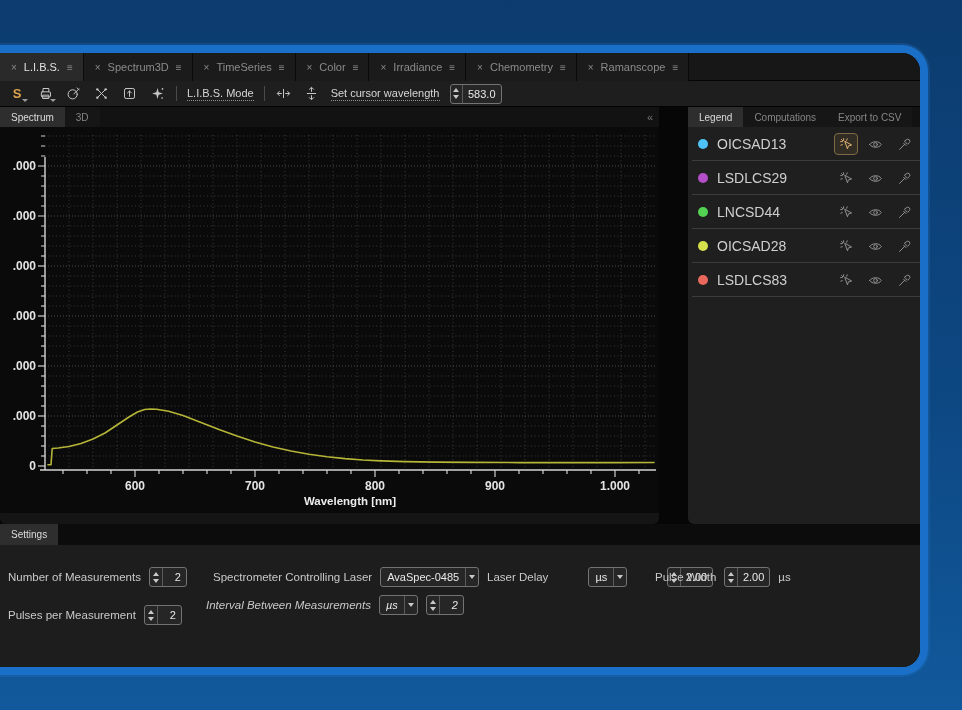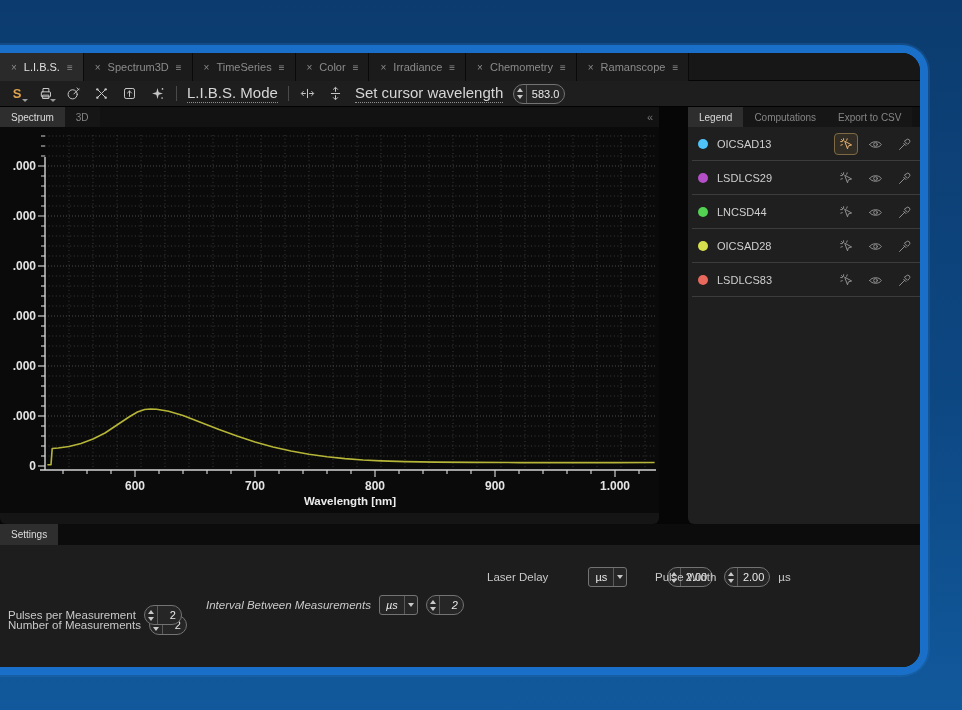--- a/index.html
+++ b/index.html
@@ -19,24 +19,24 @@
   .tab .tm { font-size:10px; color:#8a8a8a; letter-spacing:-1px; }
 
   
   #toolbar { position:absolute; left:0; top:28px; width:928px; height:26px; background:#1e1e1e; border-bottom:1px solid #020202; display:flex; align-items:center; gap:10px; padding:0 8px; }
   .tbtn { width:18px; height:18px; display:flex; align-items:center; justify-content:center; color:#c6c6c6; position:relative; }
   .tbtn svg { width:15px; height:15px; stroke:currentColor; fill:none; stroke-width:1.2; stroke-linecap:round; stroke-linejoin:round; }
   .tbtn svg .f { fill:currentColor; stroke:none; }
   .s-letter { color:#e0a44e; font-weight:bold; font-size:13px; width:14px; text-align:center; }
   .mini-caret::after { content:''; position:absolute; right:-2px; bottom:1px; border-left:3px solid transparent; border-right:3px solid transparent; border-top:3px solid #9a9a9a; }
   .tsep { width:1px; height:15px; background:#4a4a4a; }
-  .tlabel { color:#d6d6d6; font-size:15px; border-bottom:1px dotted #8f8f8f; padding-bottom:1px; white-space:nowrap; }
+  .tlabel { color:#d6d6d6; font-size:11px; border-bottom:1px dotted #8f8f8f; padding-bottom:1px; white-space:nowrap; }
 
   
-  .spin { display:flex; align-items:stretch; height:20px; background:#262626; border:1px solid #737373; border-radius:10px; overflow:hidden; }
+  .spin { display:flex; align-items:stretch; height:20px; background:#262626; border:1px solid #737373; border-radius:3px; overflow:hidden; }
   .caretcol { width:13px; display:flex; flex-direction:column; align-items:center; justify-content:center; gap:3px; border-right:1px solid #5a5a5a; }
   .caretcol .up { border-left:3.5px solid transparent; border-right:3.5px solid transparent; border-bottom:4px solid #c9c9c9; }
   .caretcol .dn { border-left:3.5px solid transparent; border-right:3.5px solid transparent; border-top:4px solid #c9c9c9; }
   .spinval { flex:1; display:flex; align-items:center; justify-content:flex-end; padding:0 5px; color:#e8e8e8; font-size:11px; }
   .selbox { display:flex; align-items:stretch; height:20px; background:#262626; border:1px solid #737373; border-radius:3px; overflow:hidden; }
   .selval { display:flex; align-items:center; padding:0 6px; color:#e8e8e8; font-size:11px; white-space:nowrap; }
   .selcaret { width:13px; display:flex; align-items:center; justify-content:center; border-left:1px solid #5a5a5a; }
   .selcaret i { border-left:3.5px solid transparent; border-right:3.5px solid transparent; border-top:4px solid #c9c9c9; }
 
   
@@ -53,21 +53,21 @@
   .tick { stroke:#cfcfcf; stroke-width:1.2; }
   .ticklbl { fill:#e4e4e4; font-size:12px; font-weight:bold; font-family:"Liberation Sans",sans-serif; }
   .axtitle { fill:#ececec; font-size:11.5px; font-weight:bold; font-family:"Liberation Sans",sans-serif; }
 
   #vsplit { position:absolute; left:659px; top:0; width:4px; height:417px; background:#060606; }
 
   #right-panel { position:absolute; left:688px; top:0; width:265px; height:417px; background:#1f1f1f; border-radius:0 0 6px 6px; }
   .lrow { position:relative; height:34px; display:flex; align-items:center; padding:0 8px 0 10px; }
   .lrow::after { content:''; position:absolute; left:4px; right:4px; bottom:0; height:1px; background:#3c3c3c; }
   .dot { width:10px; height:10px; border-radius:50%; flex:none; }
-  .lname { margin-left:9px; color:#cfcfcf; font-size:11px; flex:1; }
+  .lname { margin-left:9px; color:#cfcfcf; font-size:14px; flex:1; }
   .licons { display:flex; gap:5px; }
   .libtn { width:24px; height:22px; display:flex; align-items:center; justify-content:center; color:#8f8f8f; border:1px solid transparent; border-radius:4px; }
   .libtn.active { color:#e3b272; border-color:#7d6a45; background:#322d24; }
   .libtn svg { width:15px; height:15px; stroke:currentColor; fill:none; stroke-width:1.2; stroke-linecap:round; stroke-linejoin:round; }
   .libtn svg .f { fill:currentColor; stroke:none; }
 
   
   #settingsbar { position:absolute; left:0; top:471px; width:940px; height:21px; background:#0c0c0c; }
   #settingsbar .ptab { height:21px; }
   #settings { position:absolute; left:0; top:492px; width:928px; height:130px; background:#1d1d1d; }
@@ -499,28 +499,37 @@
 
   <div id="settingsbar">
     <div class="ptabs" style="background:transparent;height:21px;">
       <span class="ptab active">Settings</span>
       <span class="collapse">«</span>
     </div>
   </div>
 
   <div id="settings">
 
-    <div class="fgroup" style="left:8px; top:22px;margin-top:48px;">
+    <div class="fgroup" style="left:8px; top:22px;">
       <span class="flabel">Number of Measurements</span>
       <span class="spin" style="width:38px">
         <span class="caretcol">
               <i class="up"></i>
               <i class="dn"></i>
             </span>
         <span class="spinval">2</span>
+      </span>
+    </div>
+    <div class="fgroup" style="left:213px; top:22px;">
+      <span class="flabel">Spectrometer Controlling Laser</span>
+      <span class="selbox">
+        <span class="selval">AvaSpec-0485</span>
+        <span class="selcaret">
+              <i></i>
+            </span>
       </span>
     </div>
     <div class="fgroup" style="left:487px; top:22px;gap:40px;">
       <span class="flabel">Laser Delay</span>
       <span class="selbox">
         <span class="selval">µs</span>
         <span class="selcaret">
               <i></i>
             </span>
       </span>

